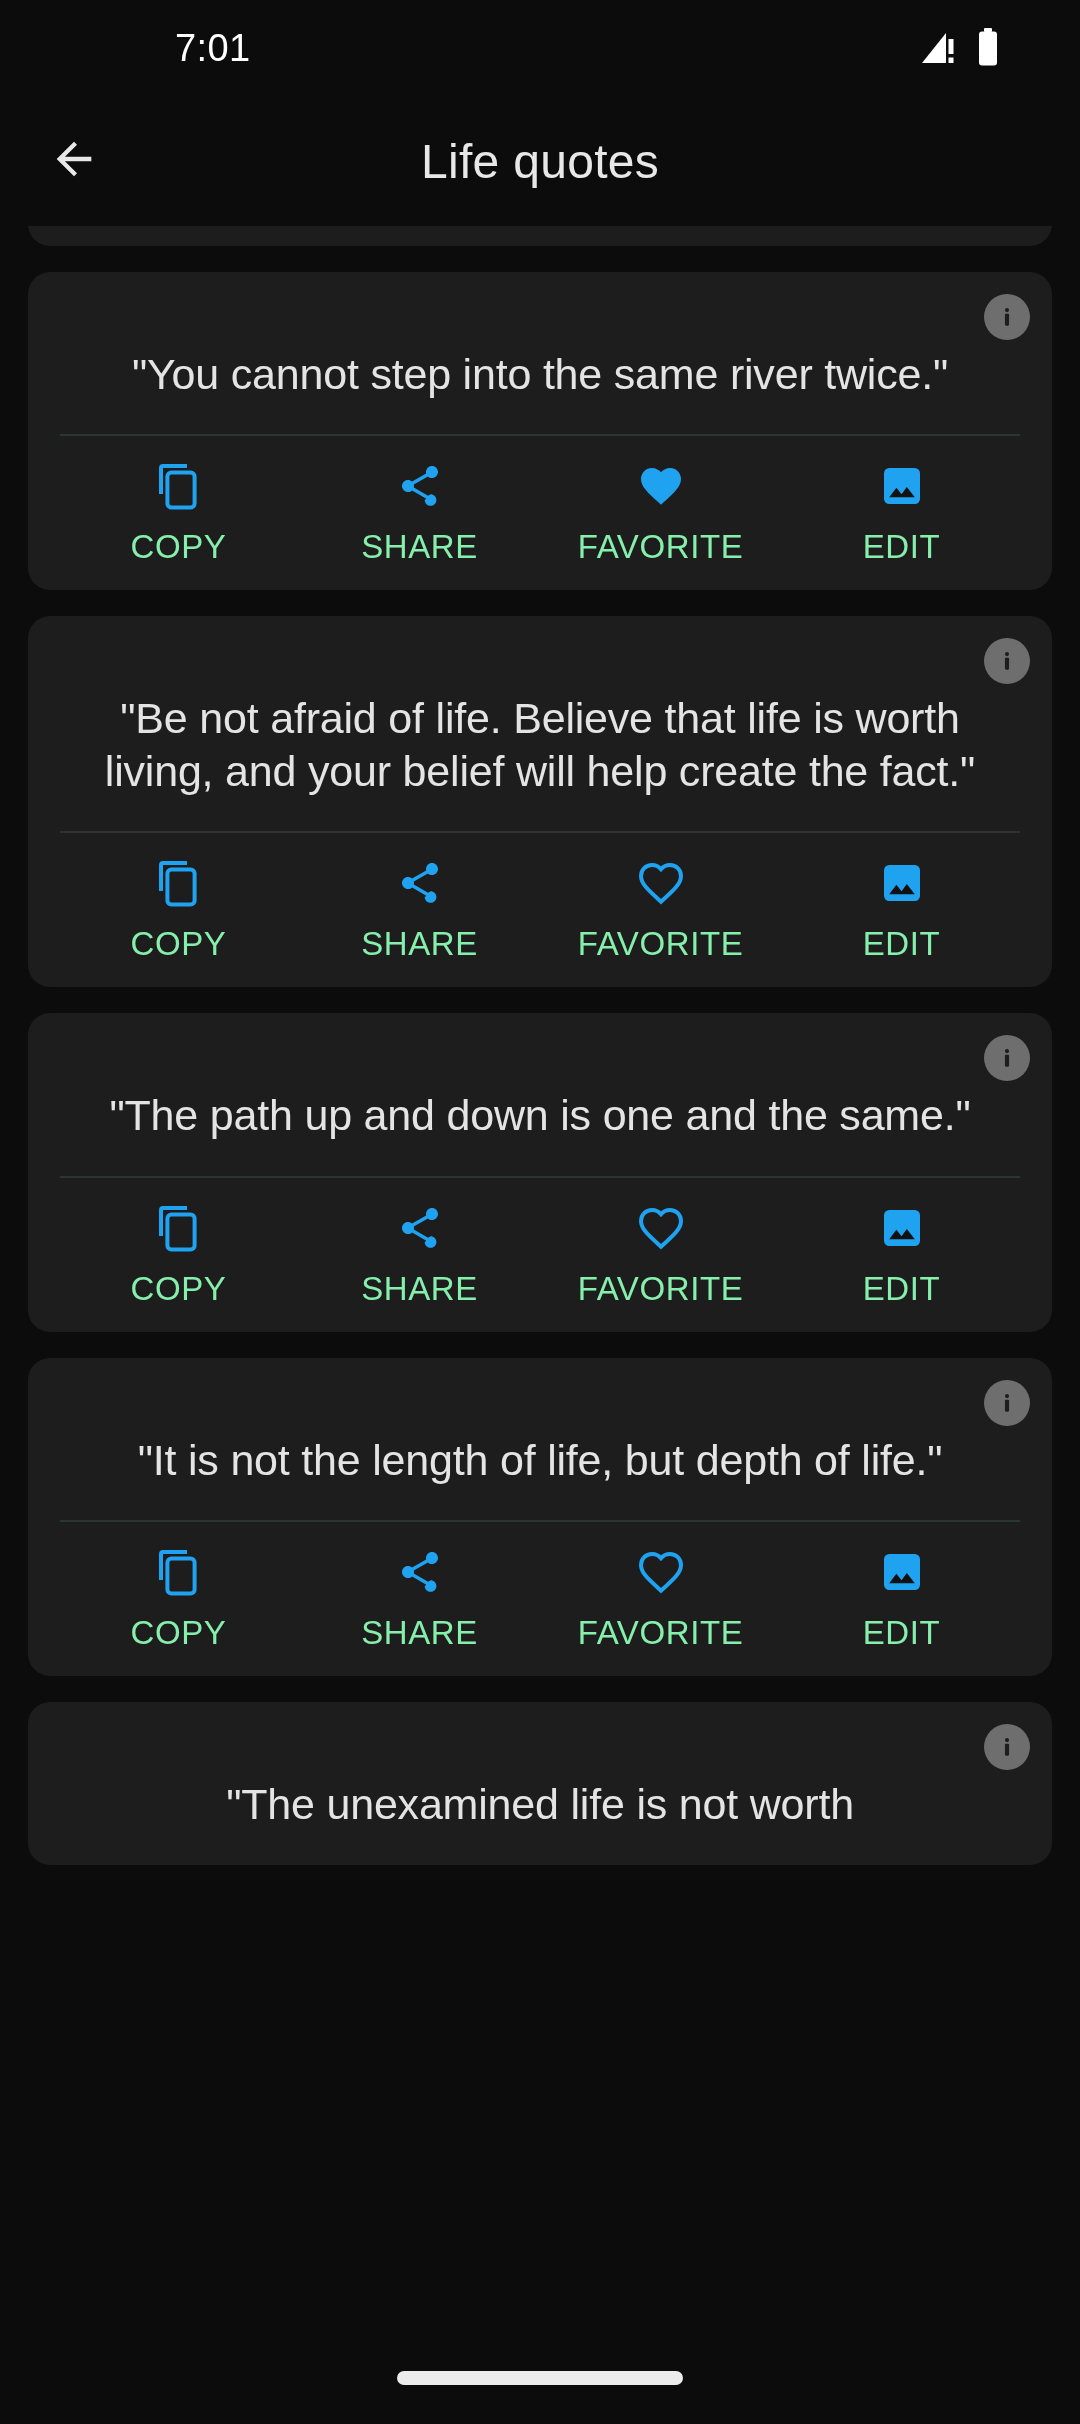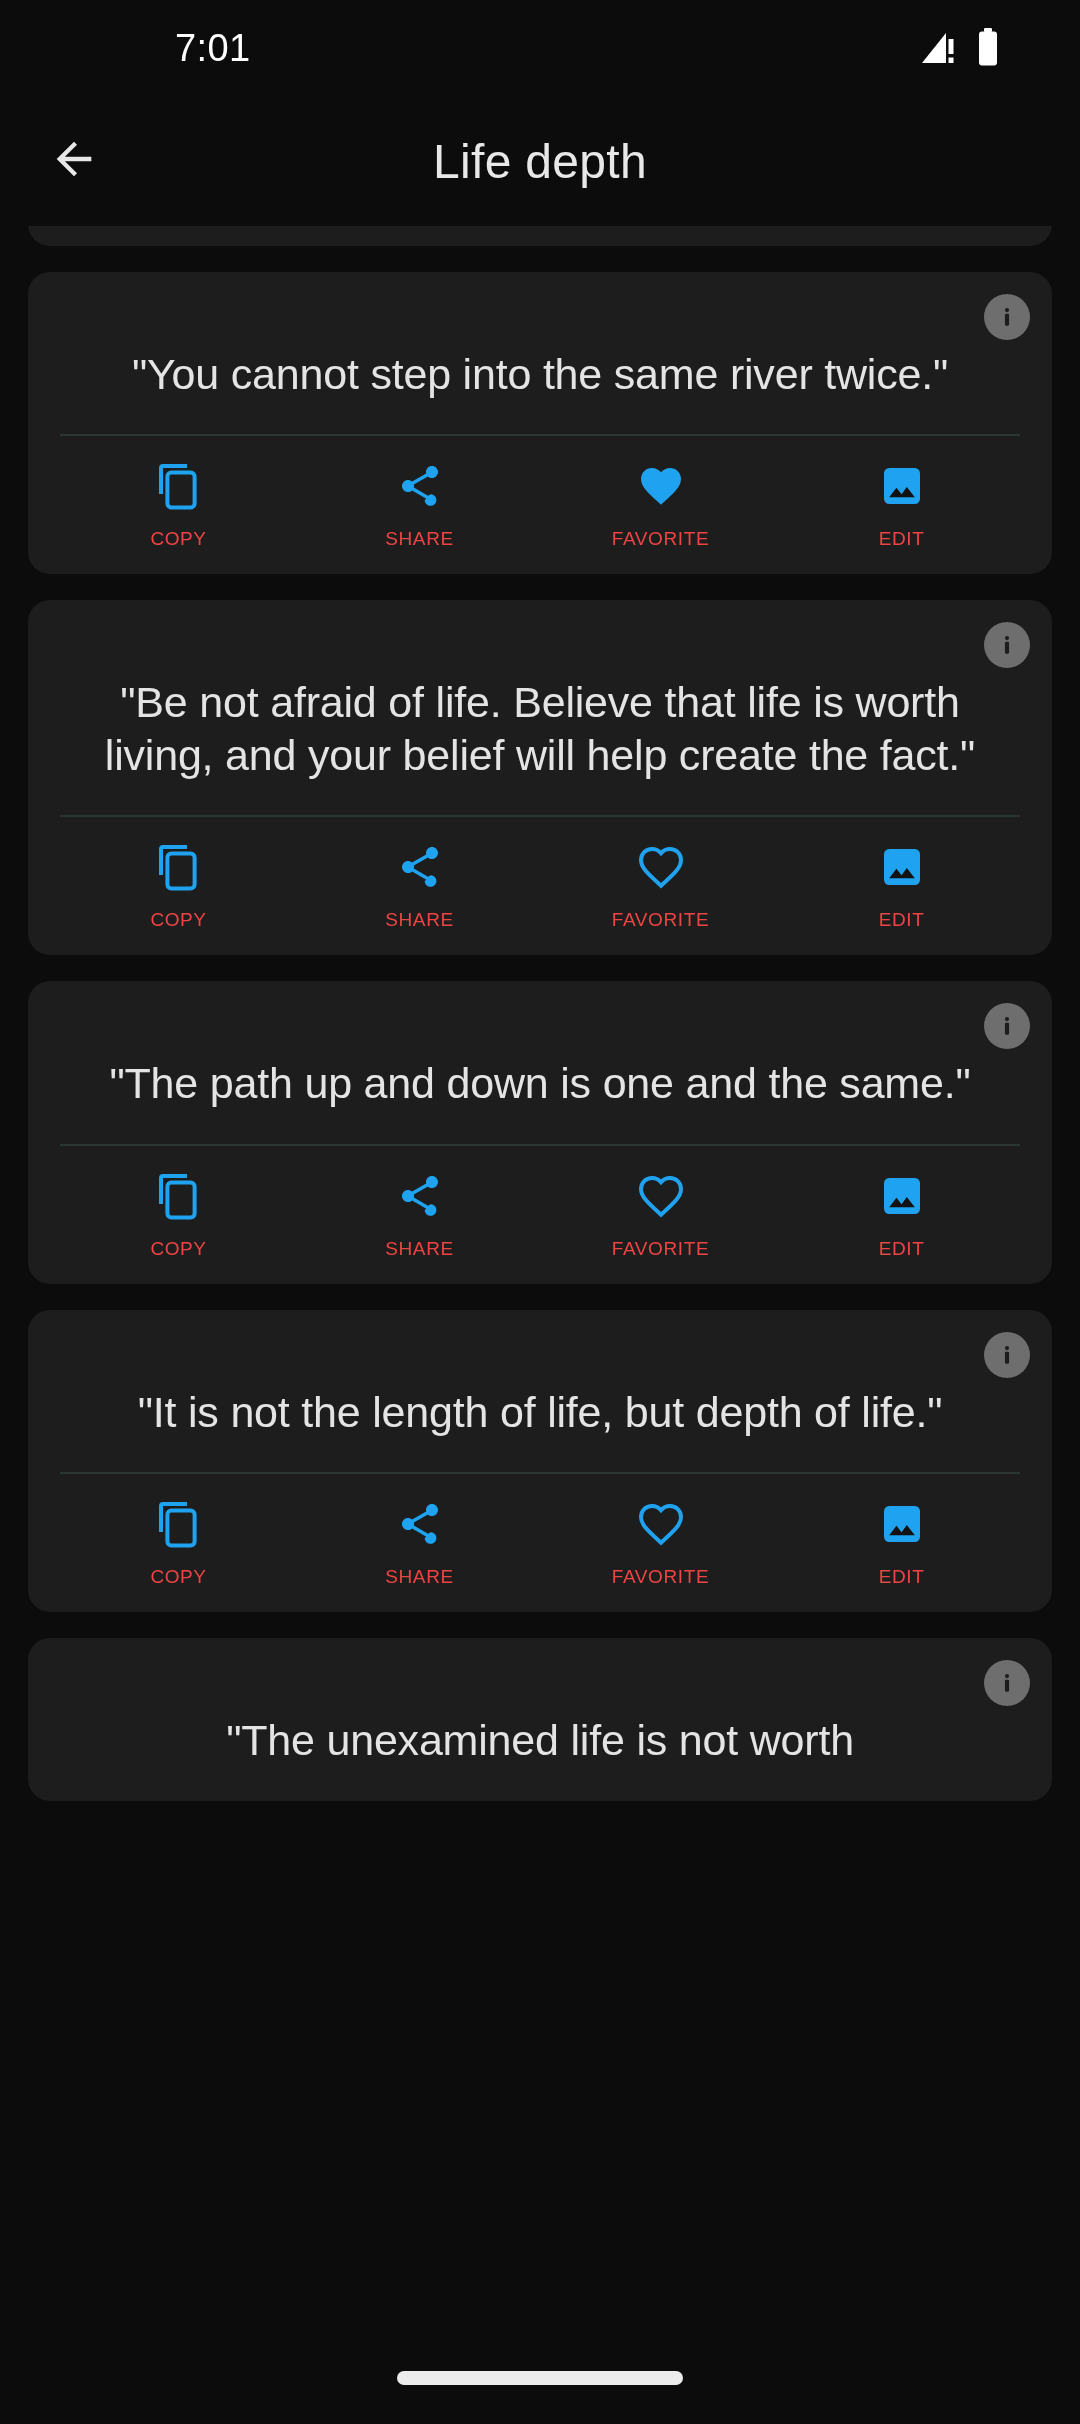--- a/index.html
+++ b/index.html
@@ -180,22 +180,22 @@
     cursor: pointer;
   }
   .action-icon {
     height: 56px;
     display: flex;
     align-items: center;
     justify-content: center;
   }
   .action-icon svg { display: block; }
   .action-label {
-    color: #ef4444;
-    font-size: 19px;
+    color: #86efac;
+    font-size: 33px;
     letter-spacing: 0.6px;
   }
 
   
   .card-clipped-top {
     overflow: hidden;
     height: 82px;
     margin-bottom: 26px;
     background: #1d1d1d;
     border-radius: 22px;
@@ -251,21 +251,21 @@
   </div>
 
   <div class="app-bar">
     <div class="back-btn">
       <span>
         <svg width="52" height="52" viewBox="0 0 24 24">
           <path d="M20 11H7.8l5.6-5.6L12 4l-8 8 8 8 1.4-1.4L7.8 13H20z" fill="#e8e8e8"></path>
         </svg>
       </span>
     </div>
-    <div class="app-title">Life depth</div>
+    <div class="app-title">Life quotes</div>
   </div>
 
 
   <div class="list">
     <div class="list-inner">
 
       <div class="card-clipped-top">
         <div class="actions">
           
           

